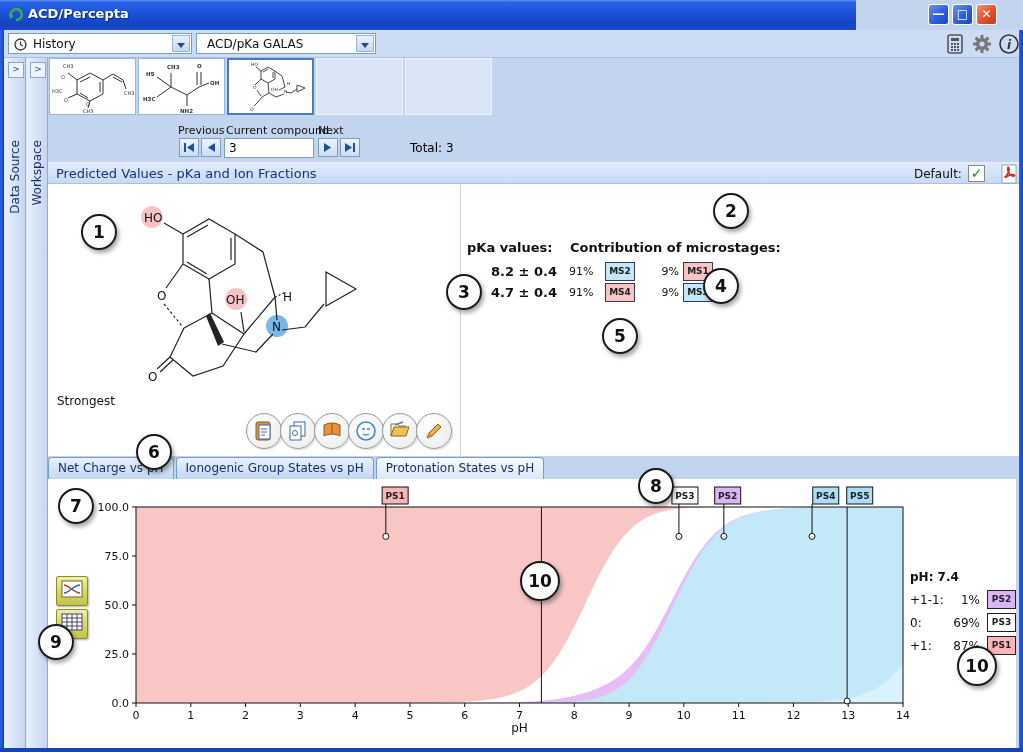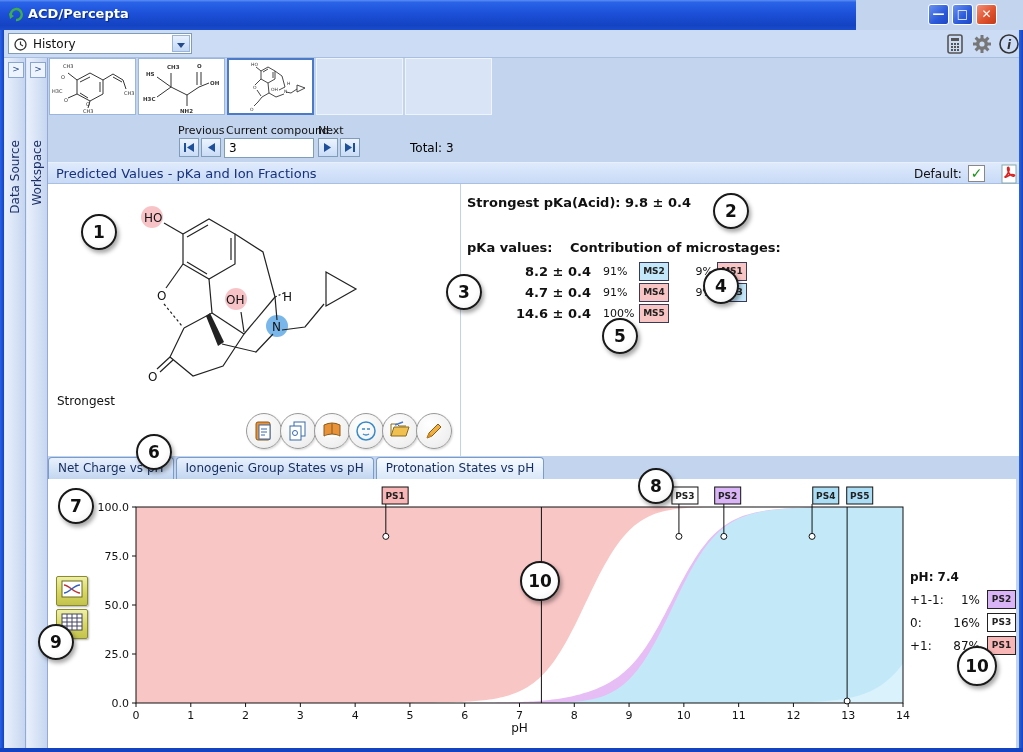--- a/index.html
+++ b/index.html
@@ -41,21 +41,21 @@
   #curinput{left:224px;top:138px;width:90px;height:20px;border:1px solid #7f9db9;font-size:12px;padding:0 0 0 4px;box-sizing:border-box;font-family:"DejaVu Sans",sans-serif;}
   
   #sechdr{left:48px;top:162px;width:971px;height:22px;background:linear-gradient(180deg,#dfeafc,#c7daf6);border-top:1px solid #e8f0fc;border-bottom:1px solid #aabfe2;box-sizing:border-box;}
   #sechdr .t{position:absolute;left:8px;top:3px;font-size:13px;color:#17317d;}
   #defaultlbl{left:866px;top:4px;font-size:12px;color:#111;}
   .chk{left:920px;top:2px;width:17px;height:17px;background:#fff;border:1px solid #888;box-sizing:border-box;color:#169416;font-weight:bold;font-size:14px;text-align:center;line-height:15px;}
   
   #mainpanel{left:48px;top:184px;width:971px;height:272px;background:#fff;}
   #vdivider{left:460px;top:184px;width:1px;height:272px;background:#c2d2ea;}
   .boldline{font-size:13px;font-weight:bold;color:#111;white-space:nowrap;}
-  .msrow{display:flex;align-items:center;height:21px;margin-left:34px;}
+  .msrow{display:flex;align-items:center;height:21px;}
   .msval{width:78px;text-align:right;font-weight:bold;font-size:13px;color:#111;}
   .mspct{width:32px;text-align:left;font-size:11px;color:#111;margin-left:12px;}
   .mschip{width:28px;height:17px;margin-left:4px;border:1px solid #39395a;font-size:9px;font-weight:bold;color:#222;text-align:center;line-height:16px;}
   .mspct2{width:26px;text-align:right;font-size:11px;color:#111;margin-left:18px;}
   #cmpname{left:57px;top:394px;font-size:12px;color:#111;}
   .toolcircle{top:413px;width:34px;height:34px;border:1px solid #999;border-radius:50%;background:radial-gradient(circle at 35% 30%,#ffffff,#f0f0f0 70%,#ddd);box-shadow:1px 1px 2px rgba(0,0,0,.15);}
   .toolcircle svg{display:block;margin:6px auto 0;}
   
   #tabbar{left:48px;top:457px;height:22px;display:flex;align-items:flex-end;}
   .tab{height:21px;margin-right:2px;padding:0 9px;border:1px solid #7a9ccc;border-bottom:none;border-radius:4px 4px 0 0;background:linear-gradient(180deg,#e9f1fd,#c2d6f0);font-size:12px;color:#152c5e;line-height:20px;white-space:nowrap;}
@@ -100,20 +100,24 @@
   <div id="frameR" class="abs frame"></div>
   <div id="frameB" class="abs" style="background:#1443c2"></div>
 
   <div id="toolbar" class="abs">
     <div class="combo" style="left:4px;width:184px">
       <svg class="abs" style="left:5px;top:4px" width="13" height="13">
         <circle cx="6.5" cy="6.5" r="5.5" fill="none" stroke="#333" stroke-width="1.3"></circle>
         <path d="M6.5 3.5 V6.5 L9 8" fill="none" stroke="#333" stroke-width="1.2"></path>
       </svg>
       <span class="ctext">History</span>
+      <span class="carw"></span>
+    </div>
+    <div class="combo" style="left:192px;width:180px">
+      <span class="ctext2">ACD/pKa GALAS</span>
       <span class="carw"></span>
     </div>
     <div class="abs tbicon" style="left:940px">
       <svg width="22" height="22">
         <rect x="4" y="2" width="14" height="18" rx="2" fill="none" stroke="#555" stroke-width="1.6"></rect>
         <rect x="7" y="5" width="8" height="3" fill="#555"></rect>
         <g fill="#555">
             <rect x="7" y="10" width="2" height="2"></rect>
             <rect x="10" y="10" width="2" height="2"></rect>
             <rect x="13" y="10" width="2" height="2"></rect>
@@ -323,42 +327,36 @@
       </svg>
   </div>
   <div class="abs toolcircle" style="left:416px">
     <svg width="22" height="22">
         <path d="M4 18 L6 13 L15 4 L18 7 L9 16 Z" fill="#f0b040" stroke="#8a5a1a"></path>
         <path d="M4 18 L6 13 L9 16 Z" fill="#d89020"></path>
         <path d="M15 4 L18 7" stroke="#8a5a1a"></path>
       </svg>
   </div>
 
-  <div class="abs boldline" style="left:467px;top:195px">Strongest pKa(Acid): 9.8 ± 0.4</div>
   <div class="abs boldline" style="left:467px;top:240px">pKa values:</div>
   <div class="abs boldline" style="left:570px;top:240px">Contribution of microstages:</div>
   <div class="abs" style="left:479px;top:261px" id="msrows">
       <div class="msrow">
         <span class="msval">8.2 ± 0.4</span>
         <span class="mspct">91%</span>
         <span class="mschip" style="background:#c3e8fa">MS2</span>
         <span class="mspct2">9%</span>
         <span class="mschip" style="background:#f9c4c4">MS1</span>
       </div>
       <div class="msrow">
         <span class="msval">4.7 ± 0.4</span>
         <span class="mspct">91%</span>
         <span class="mschip" style="background:#f9c4c4">MS4</span>
         <span class="mspct2">9%</span>
         <span class="mschip" style="background:#c3e8fa">MS3</span>
-      </div>
-      <div class="msrow">
-        <span class="msval">14.6 ± 0.4</span>
-        <span class="mspct">100%</span>
-        <span class="mschip" style="background:#f9c4c4">MS5</span>
       </div>
     </div>
 
   <div id="tabbar" class="abs">
     <div class="tab">Net Charge vs pH</div>
     <div class="tab">Ionogenic Group States vs pH</div>
     <div class="tab active">Protonation States vs pH</div>
   </div>
 
   <div id="chartpanel" class="abs"></div>
@@ -449,21 +447,21 @@
 
   <div id="legend" class="abs">
     <div class="ph">pH: 7.4</div>
     <div class="lrow">
       <span class="ll">+1-1:</span>
       <span class="lp">1%</span>
       <span class="lchip" style="background: rgb(217, 180, 246);">PS2</span>
     </div>
     <div class="lrow">
       <span class="ll">0:</span>
-      <span class="lp">16%</span>
+      <span class="lp">69%</span>
       <span class="lchip" style="background: rgb(255, 255, 255);">PS3</span>
     </div>
     <div class="lrow">
       <span class="ll">+1:</span>
       <span class="lp">87%</span>
       <span class="lchip" style="background: rgb(249, 182, 182);">PS1</span>
     </div>
   </div>
 
 <div class="callout" style="left: 81px; top: 214px; width: 36px; height: 36px; font-size: 17px; line-height: 32px;">1</div>

